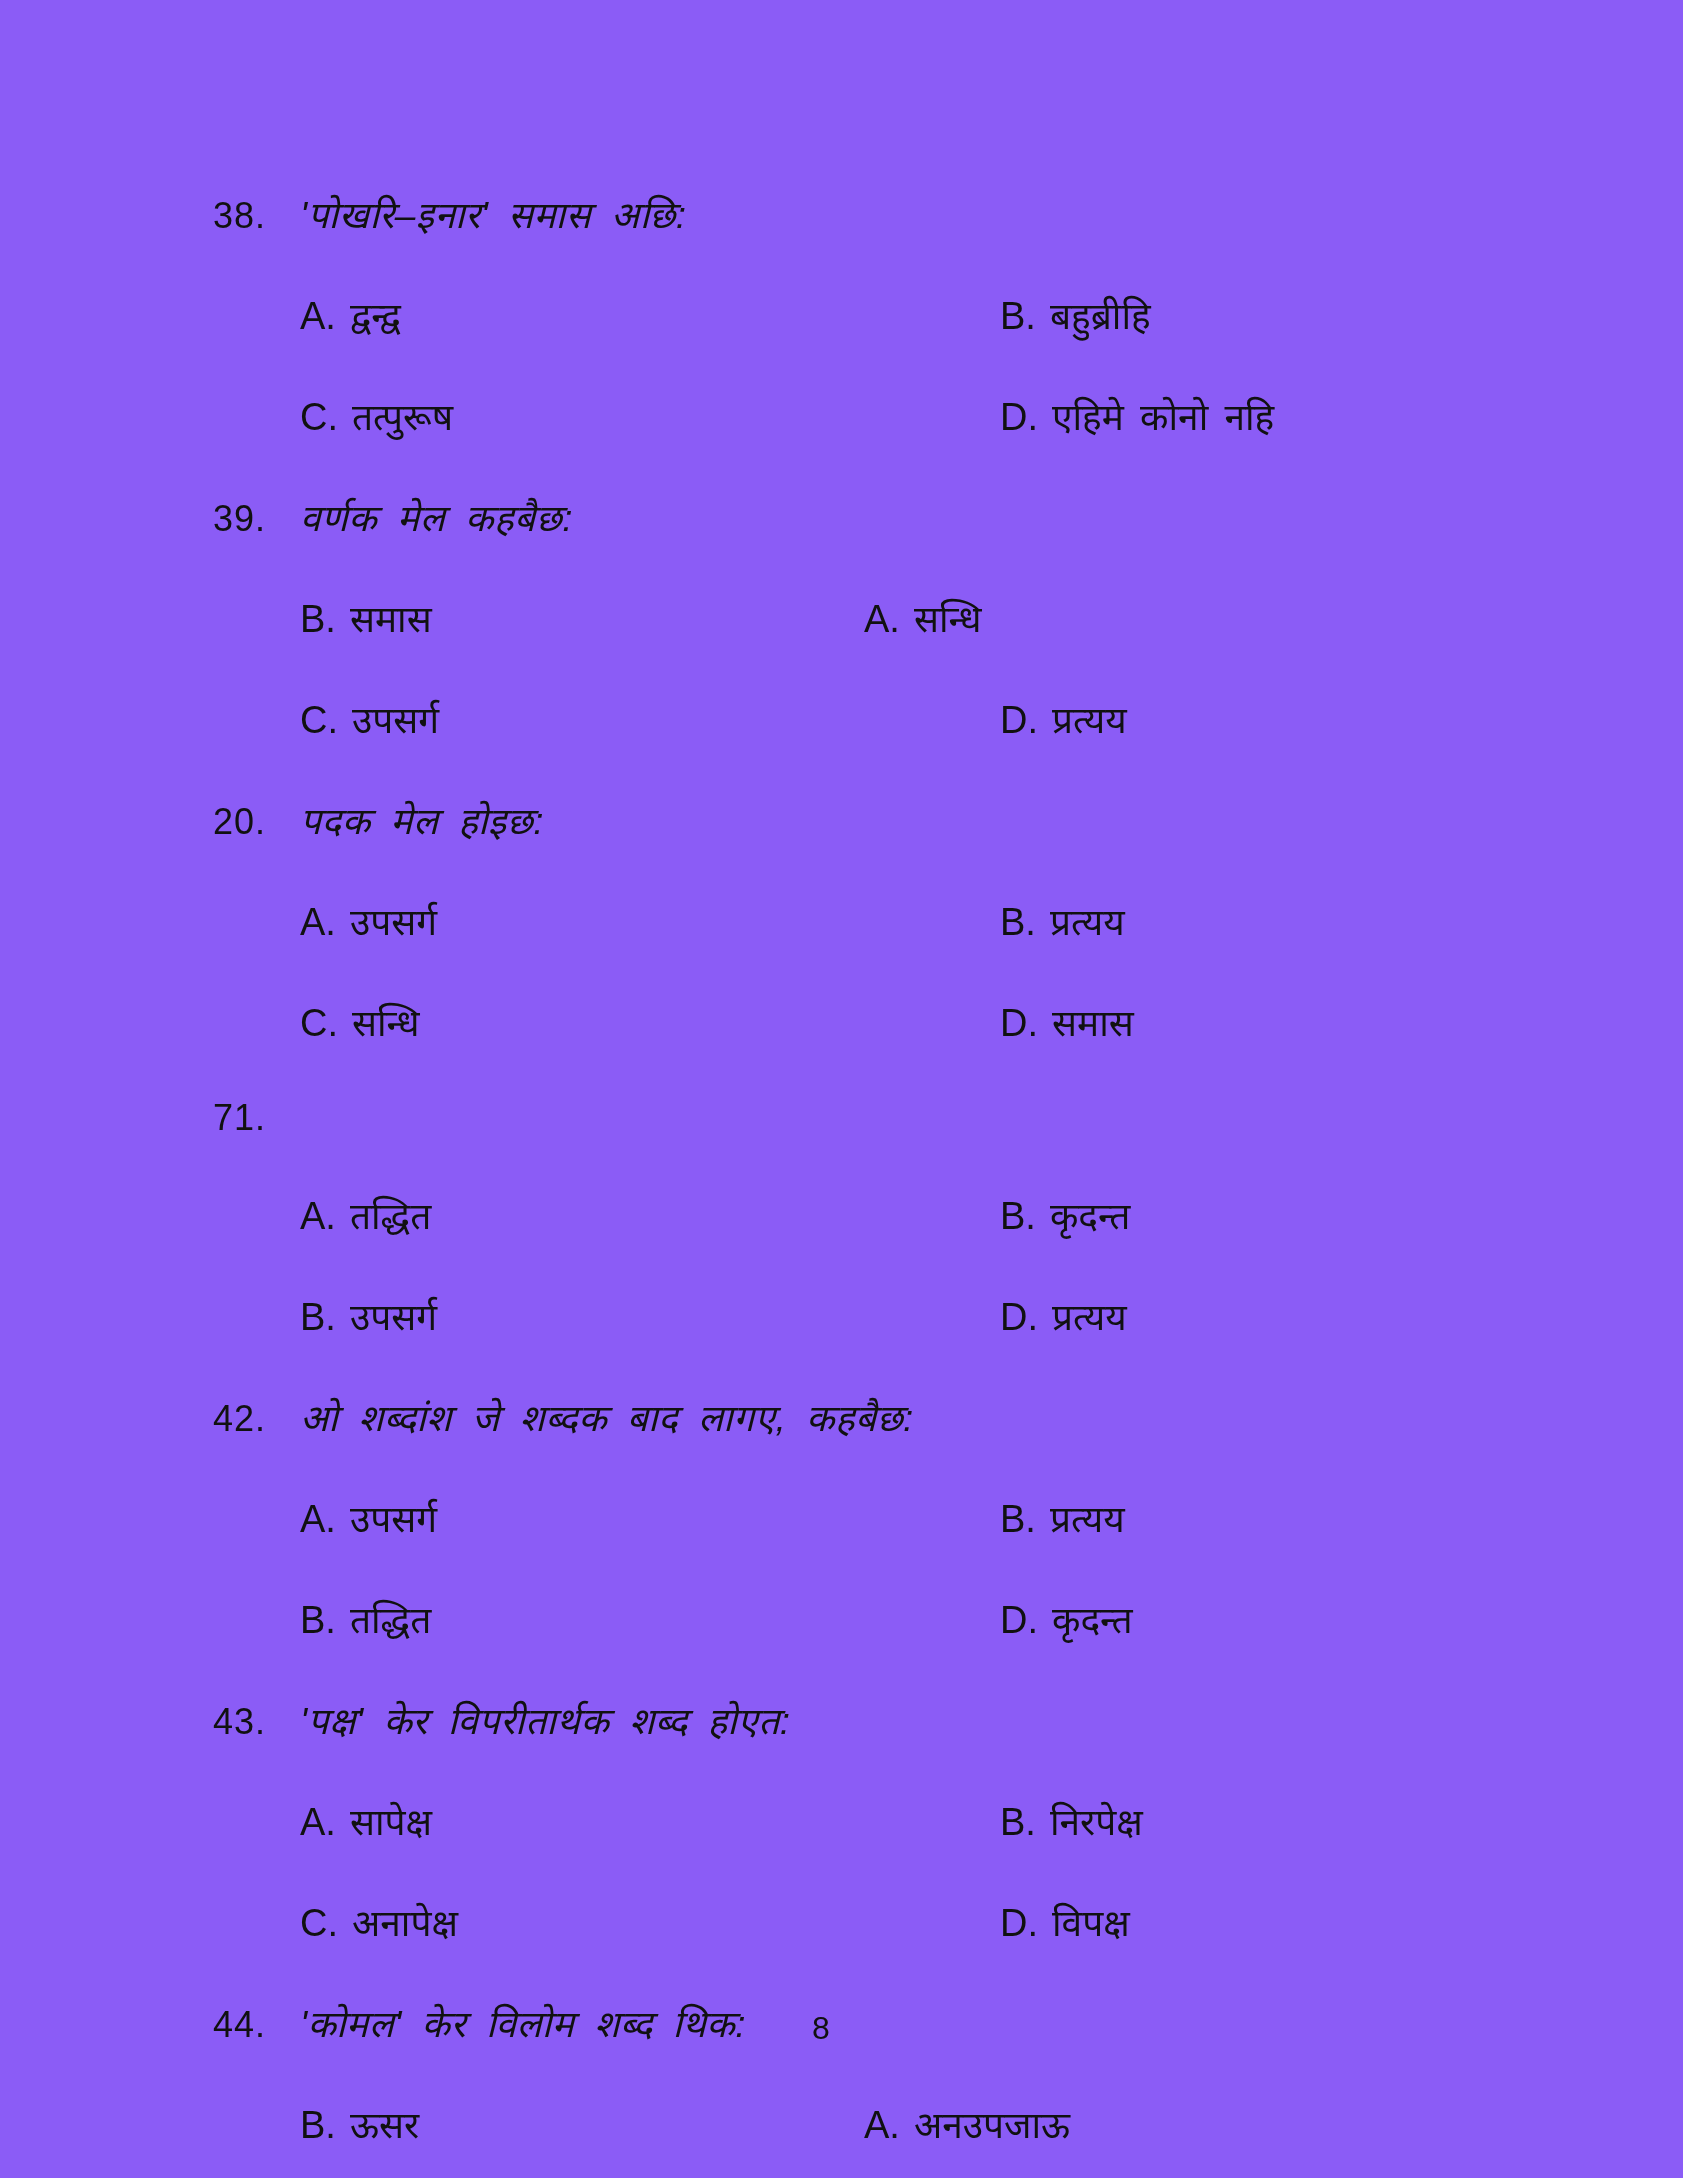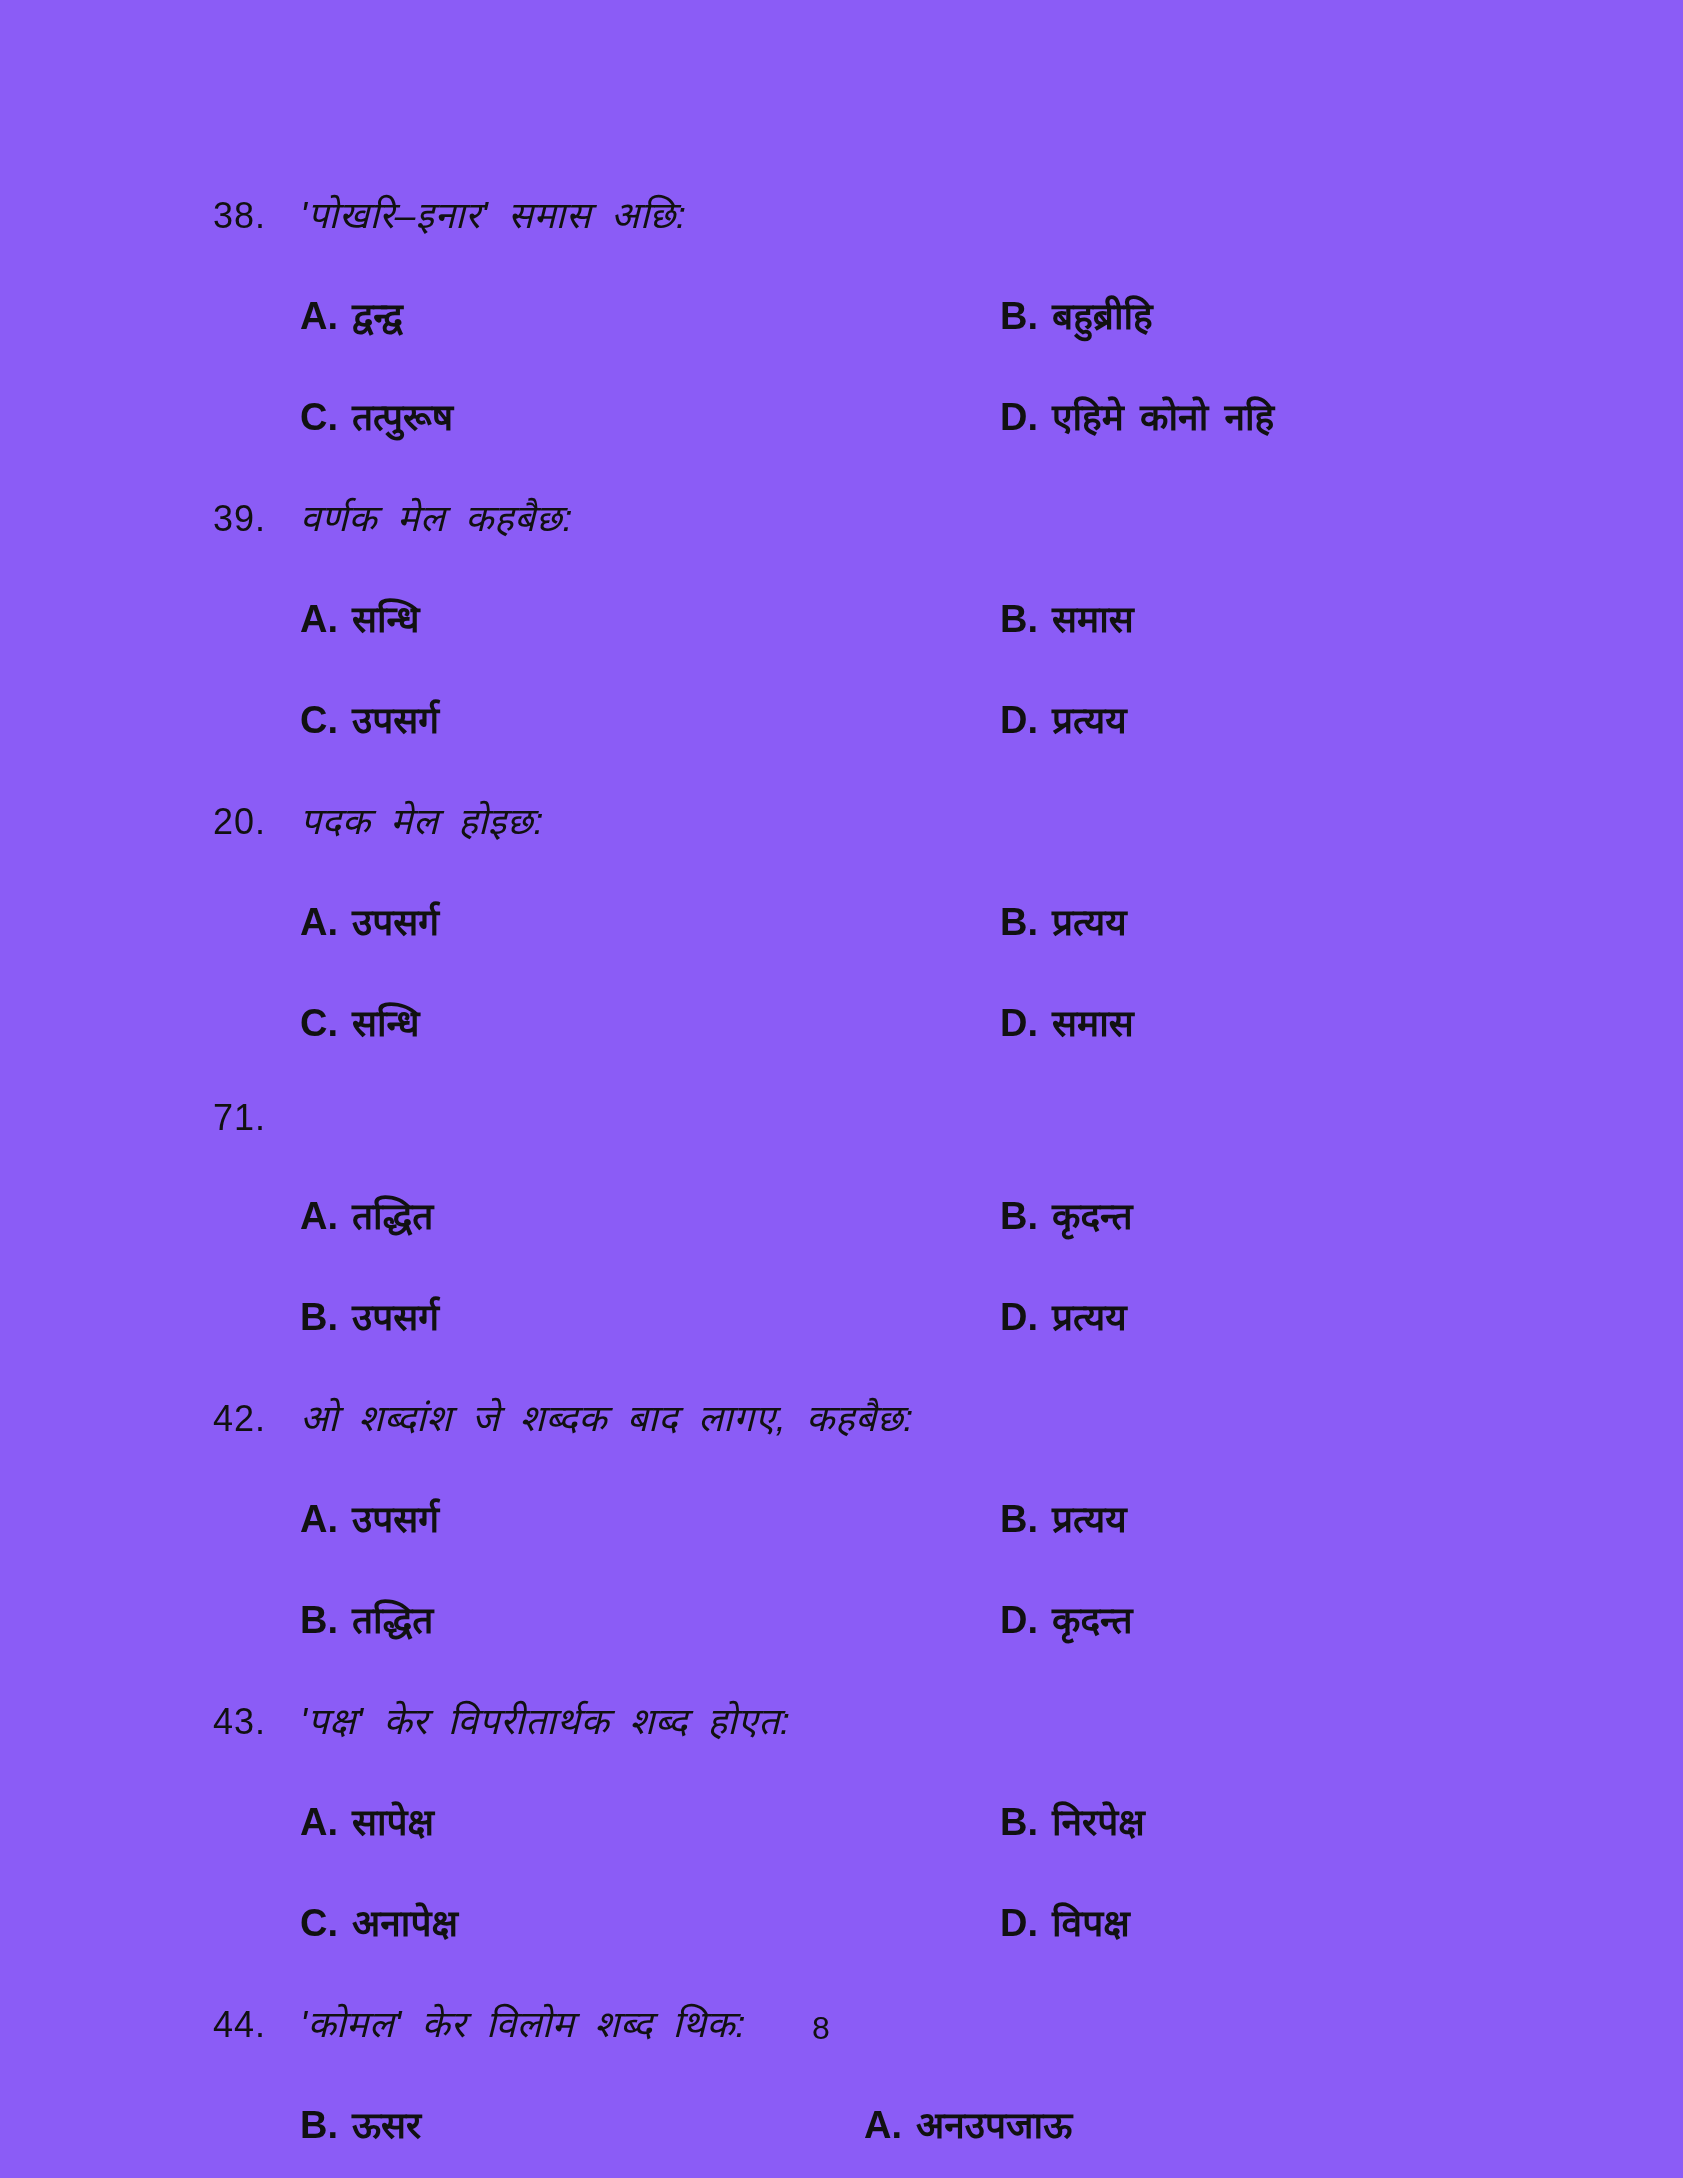--- a/index.html
+++ b/index.html
@@ -46,21 +46,20 @@
   .opt-row {
     display: flex;
     margin-left: 87px;
     margin-bottom: 50px;
     align-items: baseline;
   }
   .opt {
     font-size: 37px;
     word-spacing: 6px;
     white-space: nowrap;
-    font-weight: bold;
   }
   .opt-a {
     flex: 0 0 700px;
   }
   .opt-b {
     flex: 1 1 auto;
   }
   .opt-label {
     display: inline-block;
     margin-right: 14px;
@@ -92,22 +91,22 @@
           <span class="opt opt-a"><span class="opt-label">C.</span><span class="opt-text">तत्पुरूष</span></span>
           <span class="opt opt-b"><span class="opt-label">D.</span><span class="opt-text">एहिमे कोनो नहि</span></span>
         </div>
       </div>
       <div class="question">
         <div class="q-line">
           <span class="q-num">39.</span>
           <span class="q-text">वर्णक मेल कहबैछ:</span>
         </div>
         <div class="opt-row">
+          <span class="opt opt-b"><span class="opt-label">B.</span><span class="opt-text">समास</span></span>
           <span class="opt opt-a"><span class="opt-label">A.</span><span class="opt-text">सन्धि</span></span>
-          <span class="opt opt-b"><span class="opt-label">B.</span><span class="opt-text">समास</span></span>
         </div>
         <div class="opt-row">
           <span class="opt opt-a"><span class="opt-label">C.</span><span class="opt-text">उपसर्ग</span></span>
           <span class="opt opt-b"><span class="opt-label">D.</span><span class="opt-text">प्रत्यय</span></span>
         </div>
       </div>
       <div class="question">
         <div class="q-line">
           <span class="q-num">20.</span>
           <span class="q-text">पदक मेल होइछ:</span>

